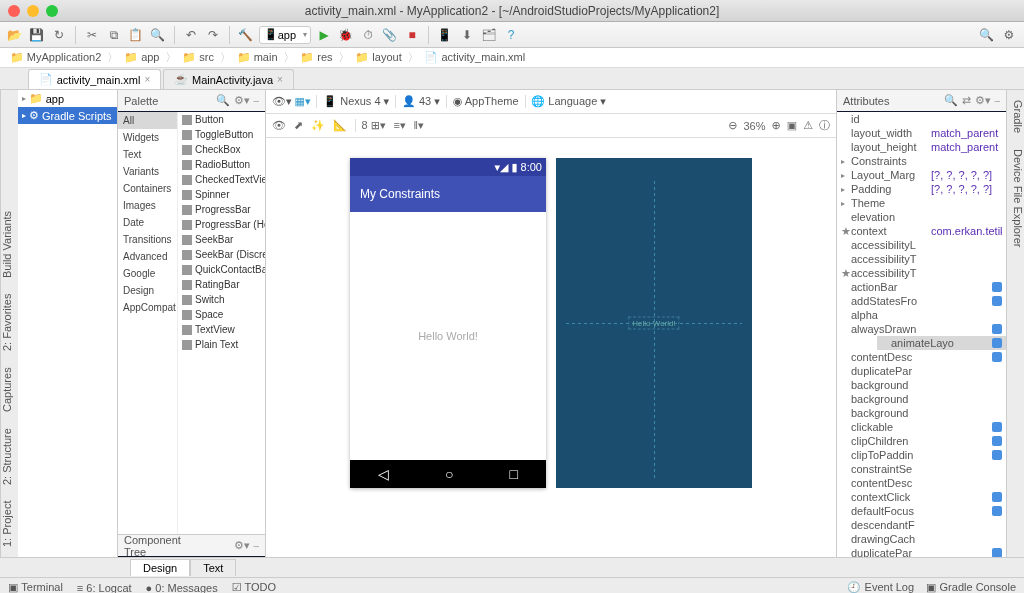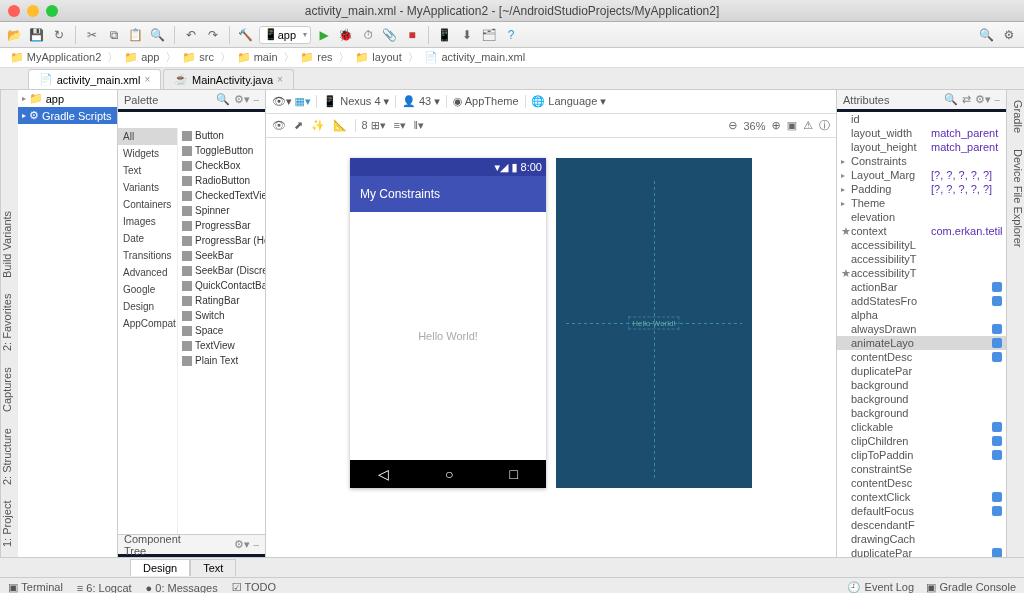--- a/index.html
+++ b/index.html
@@ -36,23 +36,23 @@
 .sidestrip { width: 18px; background:#ececec; border-right:1px solid #ccc; writing-mode:vertical-rl; transform:rotate(180deg); display:flex; gap:8px; padding:6px 0; font-size:10px; color:#555; text-align:center;}
 .sidestrip.right{border-left:1px solid #ccc; border-right:none; transform:none;}
 .sidestrip span{padding:4px 0; cursor:pointer;}
 
 .project-panel { width: 100px; background:#fff; border-right:1px solid #ccc; font-size:11px;}
 .project-panel .row{padding:2px 4px; display:flex; align-items:center; gap:3px;}
 .project-panel .row.sel{background:#3874d1;color:#fff;}
 .tri{font-size:8px;color:#888;}
 
 .palette { width: 148px; background:#fff; border-right:1px solid #ccc; display:flex; flex-direction:column;}
-.panel-hdr{height:22px; background:#f4f4f4; border-bottom:3px solid #0f172a; display:flex; align-items:center; padding:0 6px; font-size:11px; color:#555; justify-content:space-between;gap:41px;}
+.panel-hdr{height:22px; background:#f4f4f4; border-bottom:1px solid #0f172a; display:flex; align-items:center; padding:0 6px; font-size:11px; color:#555; justify-content:space-between;gap:41px;}
 .panel-hdr .tools{display:flex;gap:4px;color:#888;}
-.palette-body{display:flex; flex:1; overflow:hidden;margin-top:16px;}
+.palette-body{display:flex; flex:1; overflow:hidden;}
 .palette-cats{width:60px; background:#fff; border-right:1px solid #eee;}
 .palette-cats div{padding:3px 5px; font-size:10px; color:#444;}
 .palette-cats div.sel{background:#d8d8d8;}
 .palette-items{flex:1; overflow:hidden;}
 .palette-items div{padding:2px 4px; font-size:10px; color:#333; display:flex; align-items:center; gap:3px; white-space:nowrap;}
 .pi-ico{width:10px;height:10px;background:#999;flex-shrink:0;}
 
 .comp-tree{border-top:1px solid #ccc;}
 .comp-tree .body{padding:3px 4px; font-size:11px;}
 .comp-tree .row{padding:1px 0;}
@@ -74,21 +74,21 @@
 .blueprint{width:196px;height:330px;background:#1a4d6e;position:relative;}
 .bp-text{position:absolute;top:50%;left:50%;transform:translate(-50%,-50%);font-size:8px;color:#6aa;border:1px dashed #3a7a9a;padding:1px 3px;}
 .bp-line{position:absolute;background:repeating-linear-gradient(90deg,#3a8aaa 0 3px,transparent 3px 6px);}
 .bp-line.v{background:repeating-linear-gradient(0deg,#3a8aaa 0 3px,transparent 3px 6px);width:1px;}
 
 .attributes{width:170px;background:#fff;border-left:1px solid #ccc;display:flex;flex-direction:column;overflow:hidden;}
 .attr-body{flex:1;overflow-y:auto;font-size:10px;}
 .attr-row{display:flex;padding:1px 4px;align-items:center;height:14px;}
 .attr-row .k{flex:0 0 80px;color:#555;overflow:hidden;text-overflow:ellipsis;white-space:nowrap;}
 .attr-row .v{flex:1;color:#5b2db3;overflow:hidden;white-space:nowrap;}
-.attr-row.sel{background:#d8d8d8;}
+.attr-row.sel{background:#d8d8d8;margin-left:40px;}
 .attr-row .tri{width:10px;}
 .flag{width:10px;height:10px;background:#4a90e2;border-radius:2px;flex-shrink:0;}
 
 
 .design-tabs{height:20px;border-top:1px solid #ccc;background:#ececec;display:flex;align-items:center;padding-left:130px;}
 .design-tabs .t{padding:2px 12px;font-size:11px;background:#fff;border:1px solid #ccc;border-bottom:none;}
 .design-tabs .t.inactive{background:#ececec;}
 .bottom-bar{height:20px;background:#ececec;border-top:1px solid #ccc;display:flex;align-items:center;padding:0 8px;gap:14px;font-size:11px;color:#555;}
 .bottom-bar .right{margin-left:auto;display:flex;gap:12px;}
 </style>

